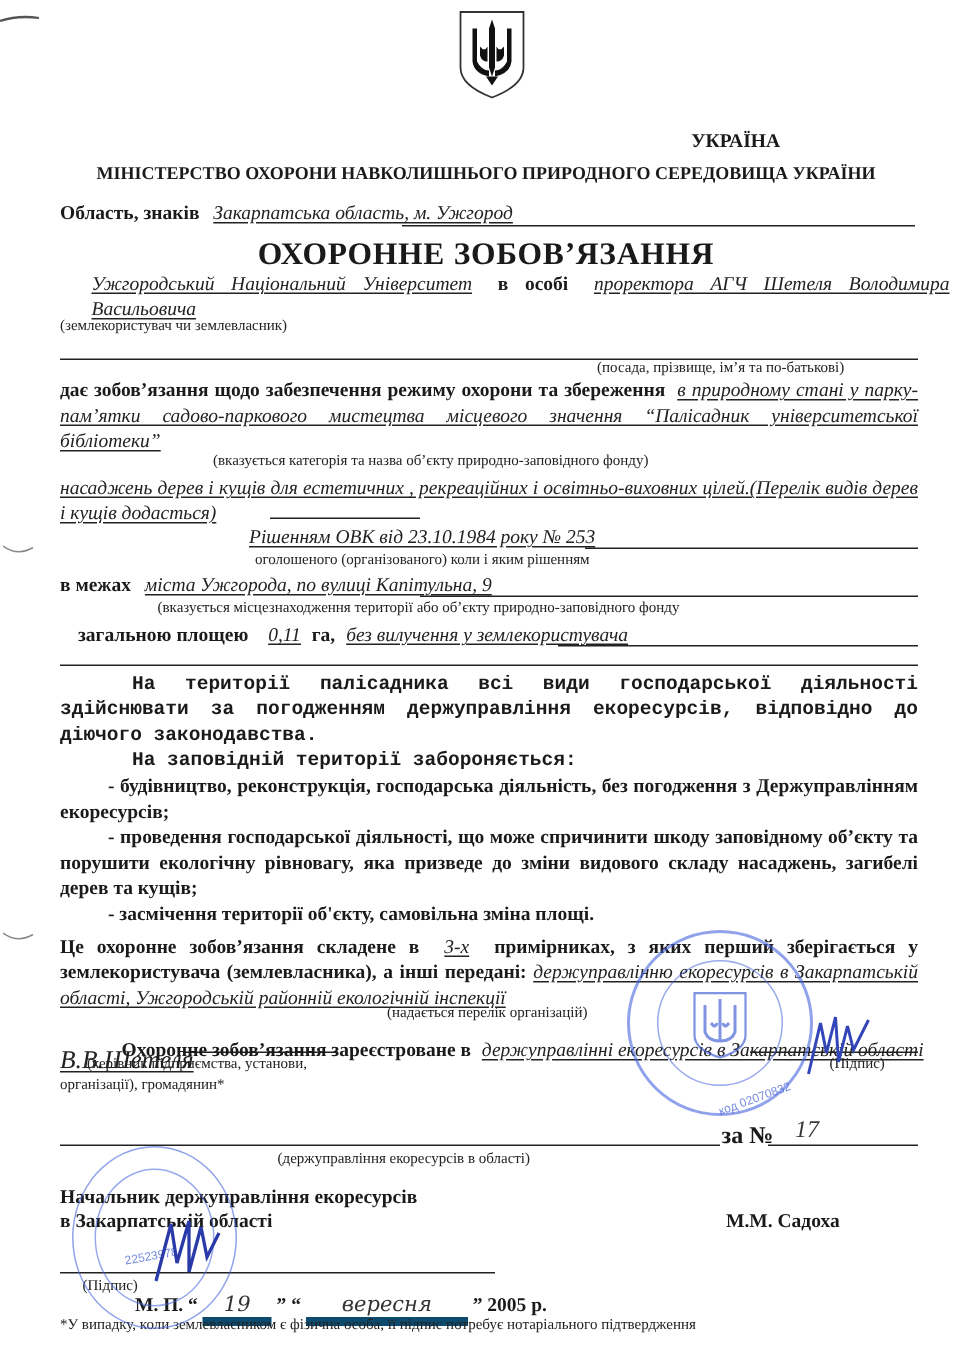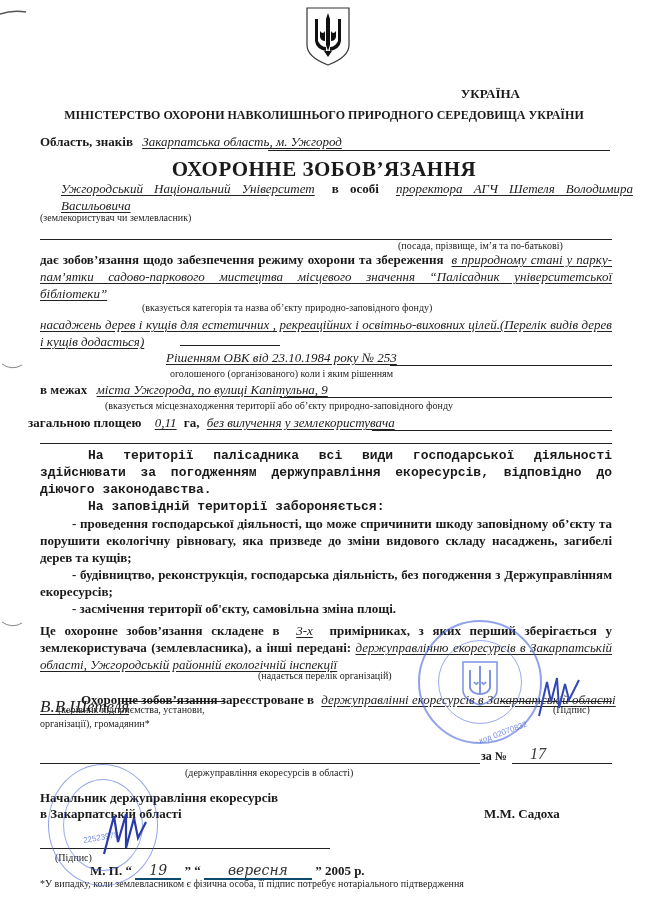--- a/index.html
+++ b/index.html
@@ -32,54 +32,54 @@
   #oblig-block { left: 40px; top: 251px; width: 572px; font-size: 13px; line-height: 17px; }
   #cat-hint { left: 142px; top: 302px; }
   #purpose-block { left: 40px; top: 316px; width: 572px; font-size: 13px; line-height: 17px; }
   #purpose-tail-line { left: 180px; top: 345px; width: 100px; }
   #decision { left: 142px; top: 350px; font-size: 13px; margin-left: 24px; }
   #decision-line { left: 390px; top: 365px; width: 222px; }
   #decision-hint { left: 170px; top: 368px; }
   #bounds-row { left: 40px; top: 382px; font-size: 13px; }
   #bounds-line { left: 280px; top: 397px; width: 332px; }
   #bounds-hint { left: 105px; top: 400px; }
-  #area-row { left: 28px; top: 415px; font-size: 13px; }
+  #area-row { left: 52px; top: 415px; font-size: 13px; }
   #area-line { left: 372px; top: 430px; width: 240px; }
   #line-after-area { left: 40px; top: 443px; width: 572px; }
 
   #paras { left: 40px; top: 447px; width: 572px; font-size: 13px; line-height: 17px; font-weight: bold; }
   #paras p { margin: 0; text-align: justify; }
   #paras .ind { text-indent: 48px; font-family: Liberation Mono, monospace; }
   #paras .ind2 { text-indent: 32px; }
 
   #copies-block { left: 40px; top: 622px; width: 572px; font-size: 13px; line-height: 17px; }
   #orgs-hint { left: 258px; top: 670px; }
 
   #sign-name { left: 40px; top: 697px; font-size: 17px; }
   #sign-name-line { left: 122px; top: 701px; width: 103px; }
   #sign-right-line { left: 500px; top: 701px; width: 112px; }
   #sign-hint-1 { left: 40px; top: 704px; margin-left: 18px; }
   #sign-hint-2 { left: 40px; top: 718px; }
   #sign-podpys { left: 553px; top: 704px; }
 
   #registered { left: 40px; top: 692px; font-size: 13px; margin-left: 41px; }
   #reg-line { left: 40px; top: 763px; width: 440px; }
-  #reg-no-label { left: 481px; top: 749px; font-size: 12px; font-weight: bold; }
+  #reg-no-label { left: 481px; top: 749px; font-size: 16px; font-weight: bold; }
   #reg-no { left: 530px; top: 745px; font-size: 16px; font-style: italic; color: #3a3a3a; }
   #reg-no-line { left: 512px; top: 763px; width: 100px; }
   #reg-hint { left: 185px; top: 767px; }
 
   #head-title-1 { left: 40px; top: 790px; font-size: 13px; font-weight: bold; }
   #head-title-2 { left: 40px; top: 806px; font-size: 13px; font-weight: bold; }
   #head-name { left: 484px; top: 806px; font-size: 13px; font-weight: bold; }
   #head-sign-line { left: 40px; top: 848px; width: 290px; }
   #head-sign-hint { left: 55px; top: 852px; font-size: 10px; }
 
   #mp-row { left: 90px; top: 862px; font-size: 13px; font-weight: bold; }
-  #mp-row .fill { display: inline-block; border-bottom: 2px solid #0c4a6e; text-align: center; font-weight: normal; font-style: italic; font-family: "DejaVu Serif", serif; color: #333; font-size: 14px; }
+  #mp-row .fill { display: inline-block; border-bottom: 6px solid #0c4a6e; text-align: center; font-weight: normal; font-style: italic; font-family: "DejaVu Serif", serif; color: #333; font-size: 14px; }
   #footnote { left: 40px; top: 878px; font-size: 10px; }
 
   .stamp { position: absolute; border-radius: 50%; border: 2px solid rgba(70,100,220,0.6); }
   .stamp .inner { position: absolute; border-radius: 50%; border: 1px solid rgba(70,100,220,0.55); }
   .stamp-text { position: absolute; font-family: "Liberation Sans", sans-serif; font-size: 8px; color: rgba(60,90,210,0.7); }
   .sig { position: absolute; }
 </style>
 </head>
 <body>
 
@@ -140,22 +140,22 @@
   <span class="hand" style="margin-left:6px;padding:0 4px">0,11</span>
   <span class="b">га,</span>
   <span class="hand" style="margin-left:4px">без  вилучення   у  землекористувача</span>
 </div>
 <div id="area-line" class="line"></div>
 <div id="line-after-area" class="line"></div>
 
 <div id="paras" class="abs">
   <p class="ind">На  території  палісадника  всі  види  господарської  діяльності  здійснювати  за погодженням держуправління екоресурсів, відповідно до діючого законодавства.</p>
   <p class="ind">На заповідній території забороняється:</p>
+  <p class="ind2">-  будівництво, реконструкція, господарська діяльність, без погодження з Держуправлінням екоресурсів;</p>
   <p class="ind2">-  проведення господарської діяльності, що може спричинити шкоду заповідному об’єкту та порушити екологічну рівновагу, яка призведе до зміни видового складу насаджень, загибелі дерев та кущів;</p>
-  <p class="ind2">-  будівництво, реконструкція, господарська діяльність, без погодження з Держуправлінням екоресурсів;</p>
   <p class="ind2">-  засмічення території об'єкту, самовільна зміна площі.</p>
 </div>
 
 <div id="copies-block" class="abs justify">
   <span class="b">Це охоронне зобов’язання складене в</span>
   <span class="hand" style="padding:0 8px">3-х</span>
   <span class="b">примірниках, з яких перший зберігається у землекористувача  (землевласника),  а  інші  передані:</span>
   <span class="hand">держуправлінню  екоресурсів  в  Закарпатській області, Ужгородській районній екологічній інспекції</span>
 </div>
 <div id="orgs-hint" class="abs small">(надається перелік організацій)</div>

